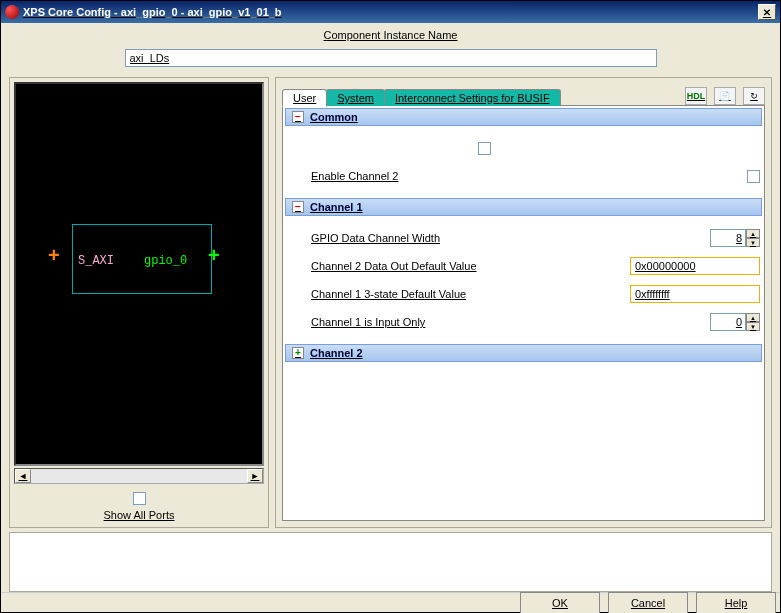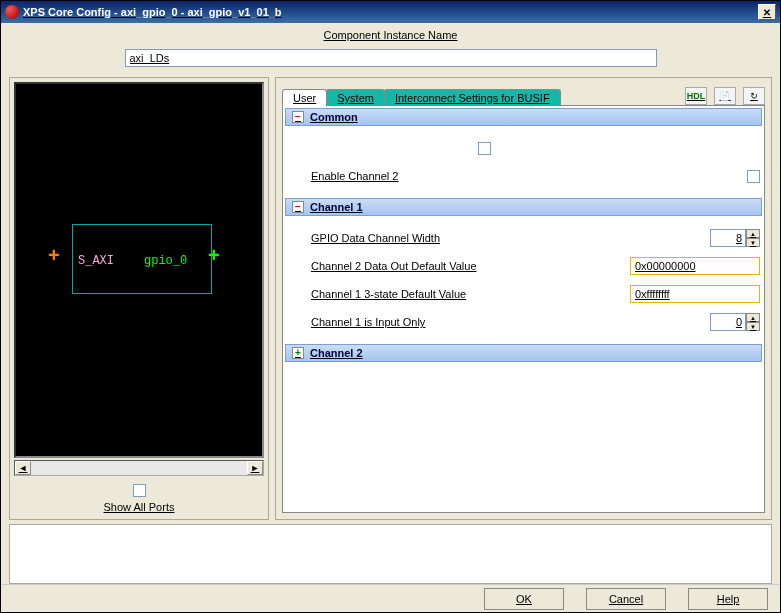--- a/index.html
+++ b/index.html
@@ -166,26 +166,26 @@
     .spinner-btns { display:flex; flex-direction:column; }
     .spinner-btn { width:14px; height:9px; border:1px solid #888; background:#ece9d8; font-size:6px; line-height:1; display:flex; align-items:center; justify-content:center; cursor:pointer;}
     .val-input { width:130px; height:18px; border:1px solid #eab308; padding:0 4px; font-family:inherit; font-size:11px;margin-left:15px;}
     .bottom-log {
       height:60px;
       margin: 4px 8px 0 8px;
       border:1px solid #aca899;
       background:#fff;
     }
     .button-bar {
-      height:28px;
+      height:20px;
       display:flex;
       justify-content:flex-end;
       align-items:center;
-      gap:22px;
-      padding:0 12px;
+      gap:8px;
+      padding:0 4px;
       border-top:1px solid #ccc;
     }
     .btn {
       width:80px; height:22px;
       border:1px solid #888;
       background:#ece9d8;
       cursor:pointer;
       font-family:inherit; font-size:11px;
     }
   </style>

